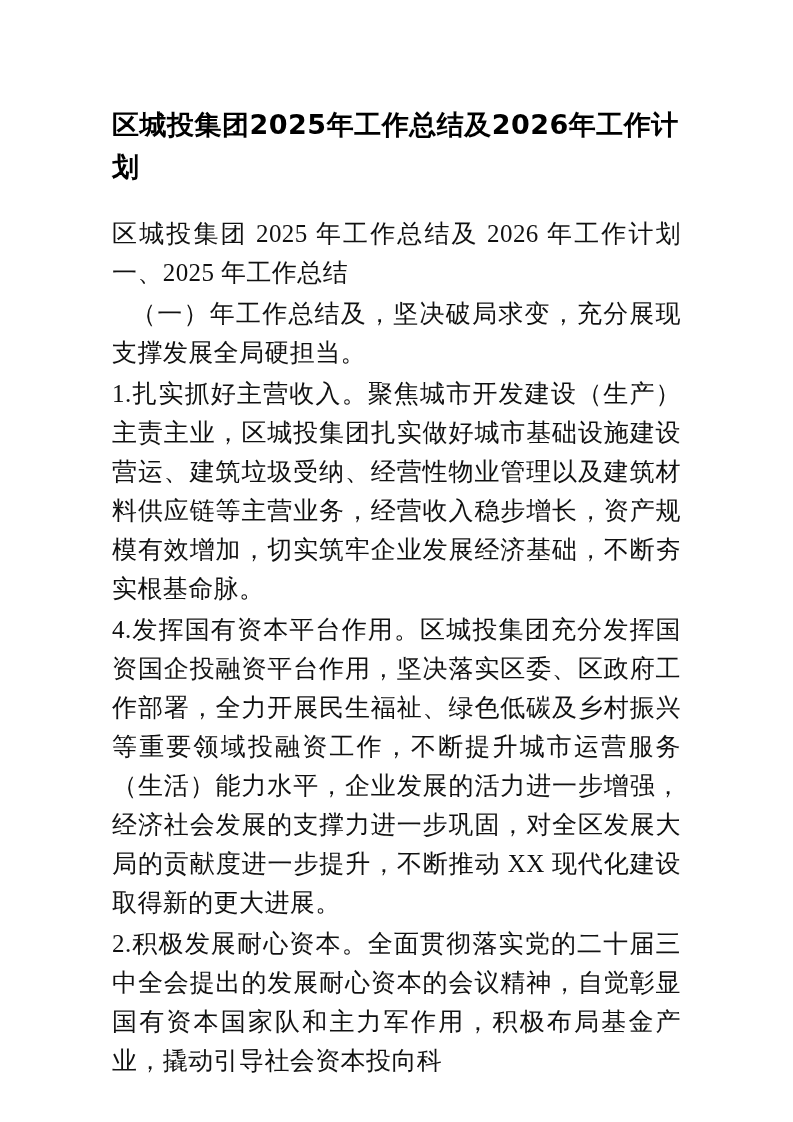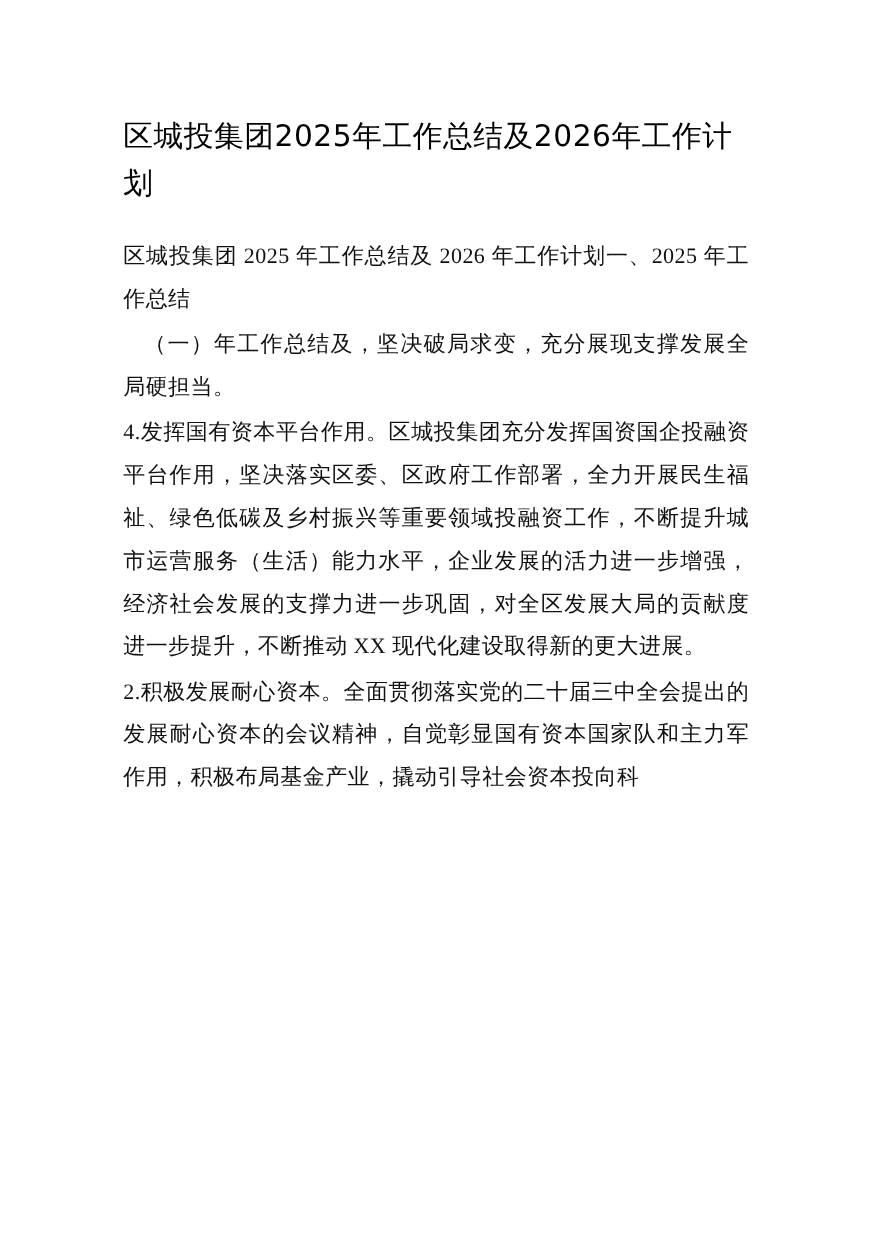--- a/index.html
+++ b/index.html
@@ -17,31 +17,31 @@
   }
   .page {
     box-sizing: border-box;
     width: 793px;
     height: 1122px;
     padding: 104px 112px 40px 112px;
     background: #ffffff;
   }
   .doc-title {
     font-family: "DejaVu Sans", "Liberation Sans", sans-serif;
-    font-weight: normal;
+    font-weight: bold;
     font-size: 27px;
     line-height: 42px;
     text-align: left;
     margin: 0 0 26px 0;
     letter-spacing: 0.5px;
     color: #000000;
   }
   .body-text {
     font-family: "Liberation Serif", "DejaVu Serif", serif;
-    font-size: 20px;
+    font-size: 25px;
     line-height: 39px;
     text-align: justify;
     text-justify: inter-ideograph;
     margin: 0;
     color: #111111;
     letter-spacing: 0.4px;
   }
   .para {
     margin: 0 0 2px 0;
   }
@@ -52,17 +52,18 @@
 </head>
 <body>
 
 <div class="page">
 
   <h1 class="doc-title">区城投集团2025年工作总结及2026年工作计划</h1>
 
   <div class="body-text">
     <p class="para">区城投集团 2025 年工作总结及 2026 年工作计划一、2025 年工作总结</p>
     <p class="para indent-1">（一）年工作总结及，坚决破局求变，充分展现支撑发展全局硬担当。</p>
+    <p class="para">1.扎实抓好主营收入。聚焦城市开发建设（生产）主责主业，区城投集团扎实做好城市基础设施建设营运、建筑垃圾受纳、经营性物业管理以及建筑材料供应链等主营业务，经营收入稳步增长，资产规模有效增加，切实筑牢企业发展经济基础，不断夯实根基命脉。</p>
     <p class="para">4.发挥国有资本平台作用。区城投集团充分发挥国资国企投融资平台作用，坚决落实区委、区政府工作部署，全力开展民生福祉、绿色低碳及乡村振兴等重要领域投融资工作，不断提升城市运营服务（生活）能力水平，企业发展的活力进一步增强，经济社会发展的支撑力进一步巩固，对全区发展大局的贡献度进一步提升，不断推动 XX 现代化建设取得新的更大进展。</p>
     <p class="para">2.积极发展耐心资本。全面贯彻落实党的二十届三中全会提出的发展耐心资本的会议精神，自觉彰显国有资本国家队和主力军作用，积极布局基金产业，撬动引导社会资本投向科</p>
   </div>
 
 </div>
 
 </body></html>

